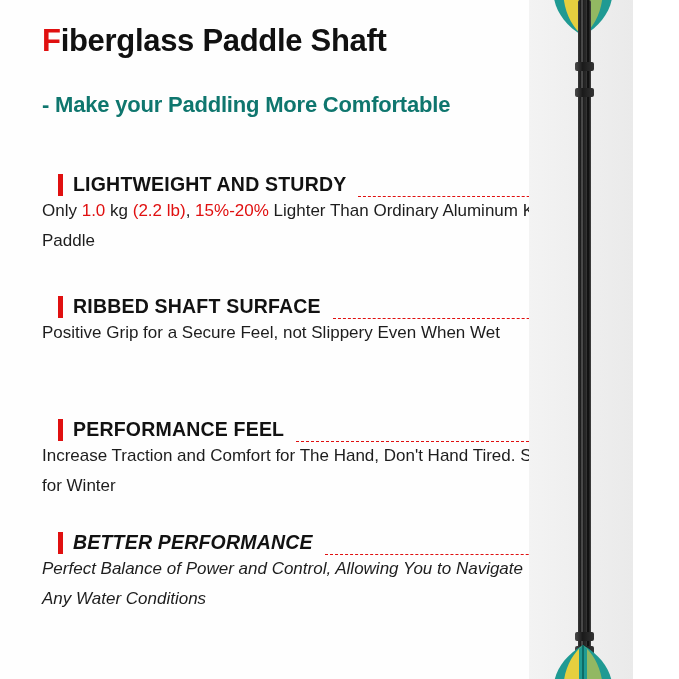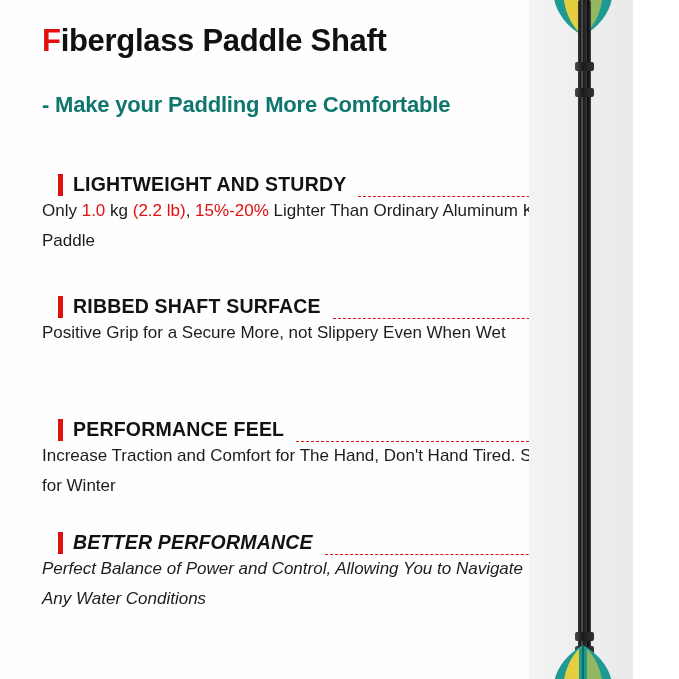--- a/index.html
+++ b/index.html
@@ -178,21 +178,21 @@
       </div>
       <div class="feat-desc"><span>Only </span><span class="hl">1.0</span><span> kg </span><span class="hl">(2.2 lb)</span><span>, </span><span class="hl">15%-20%</span><span> Lighter Than Ordinary Aluminum Kayak Paddle</span></div>
     </div>
 
     <div class="feature f1">
       <div class="feat-headrow">
         <span class="bar"></span>
         <span class="feat-title">RIBBED SHAFT SURFACE</span>
         <span class="dash-line"></span>
       </div>
-      <div class="feat-desc"><span>Positive Grip for a Secure More, not Slippery Even When Wet</span></div>
+      <div class="feat-desc"><span>Positive Grip for a Secure Feel, not Slippery Even When Wet</span></div>
     </div>
 
     <div class="feature f2">
       <div class="feat-headrow">
         <span class="bar"></span>
         <span class="feat-title">PERFORMANCE FEEL</span>
         <span class="dash-line"></span>
       </div>
       <div class="feat-desc"><span>Increase Traction and Comfort for The Hand, Don't Hand Tired. Suitable for Winter</span></div>
     </div>

